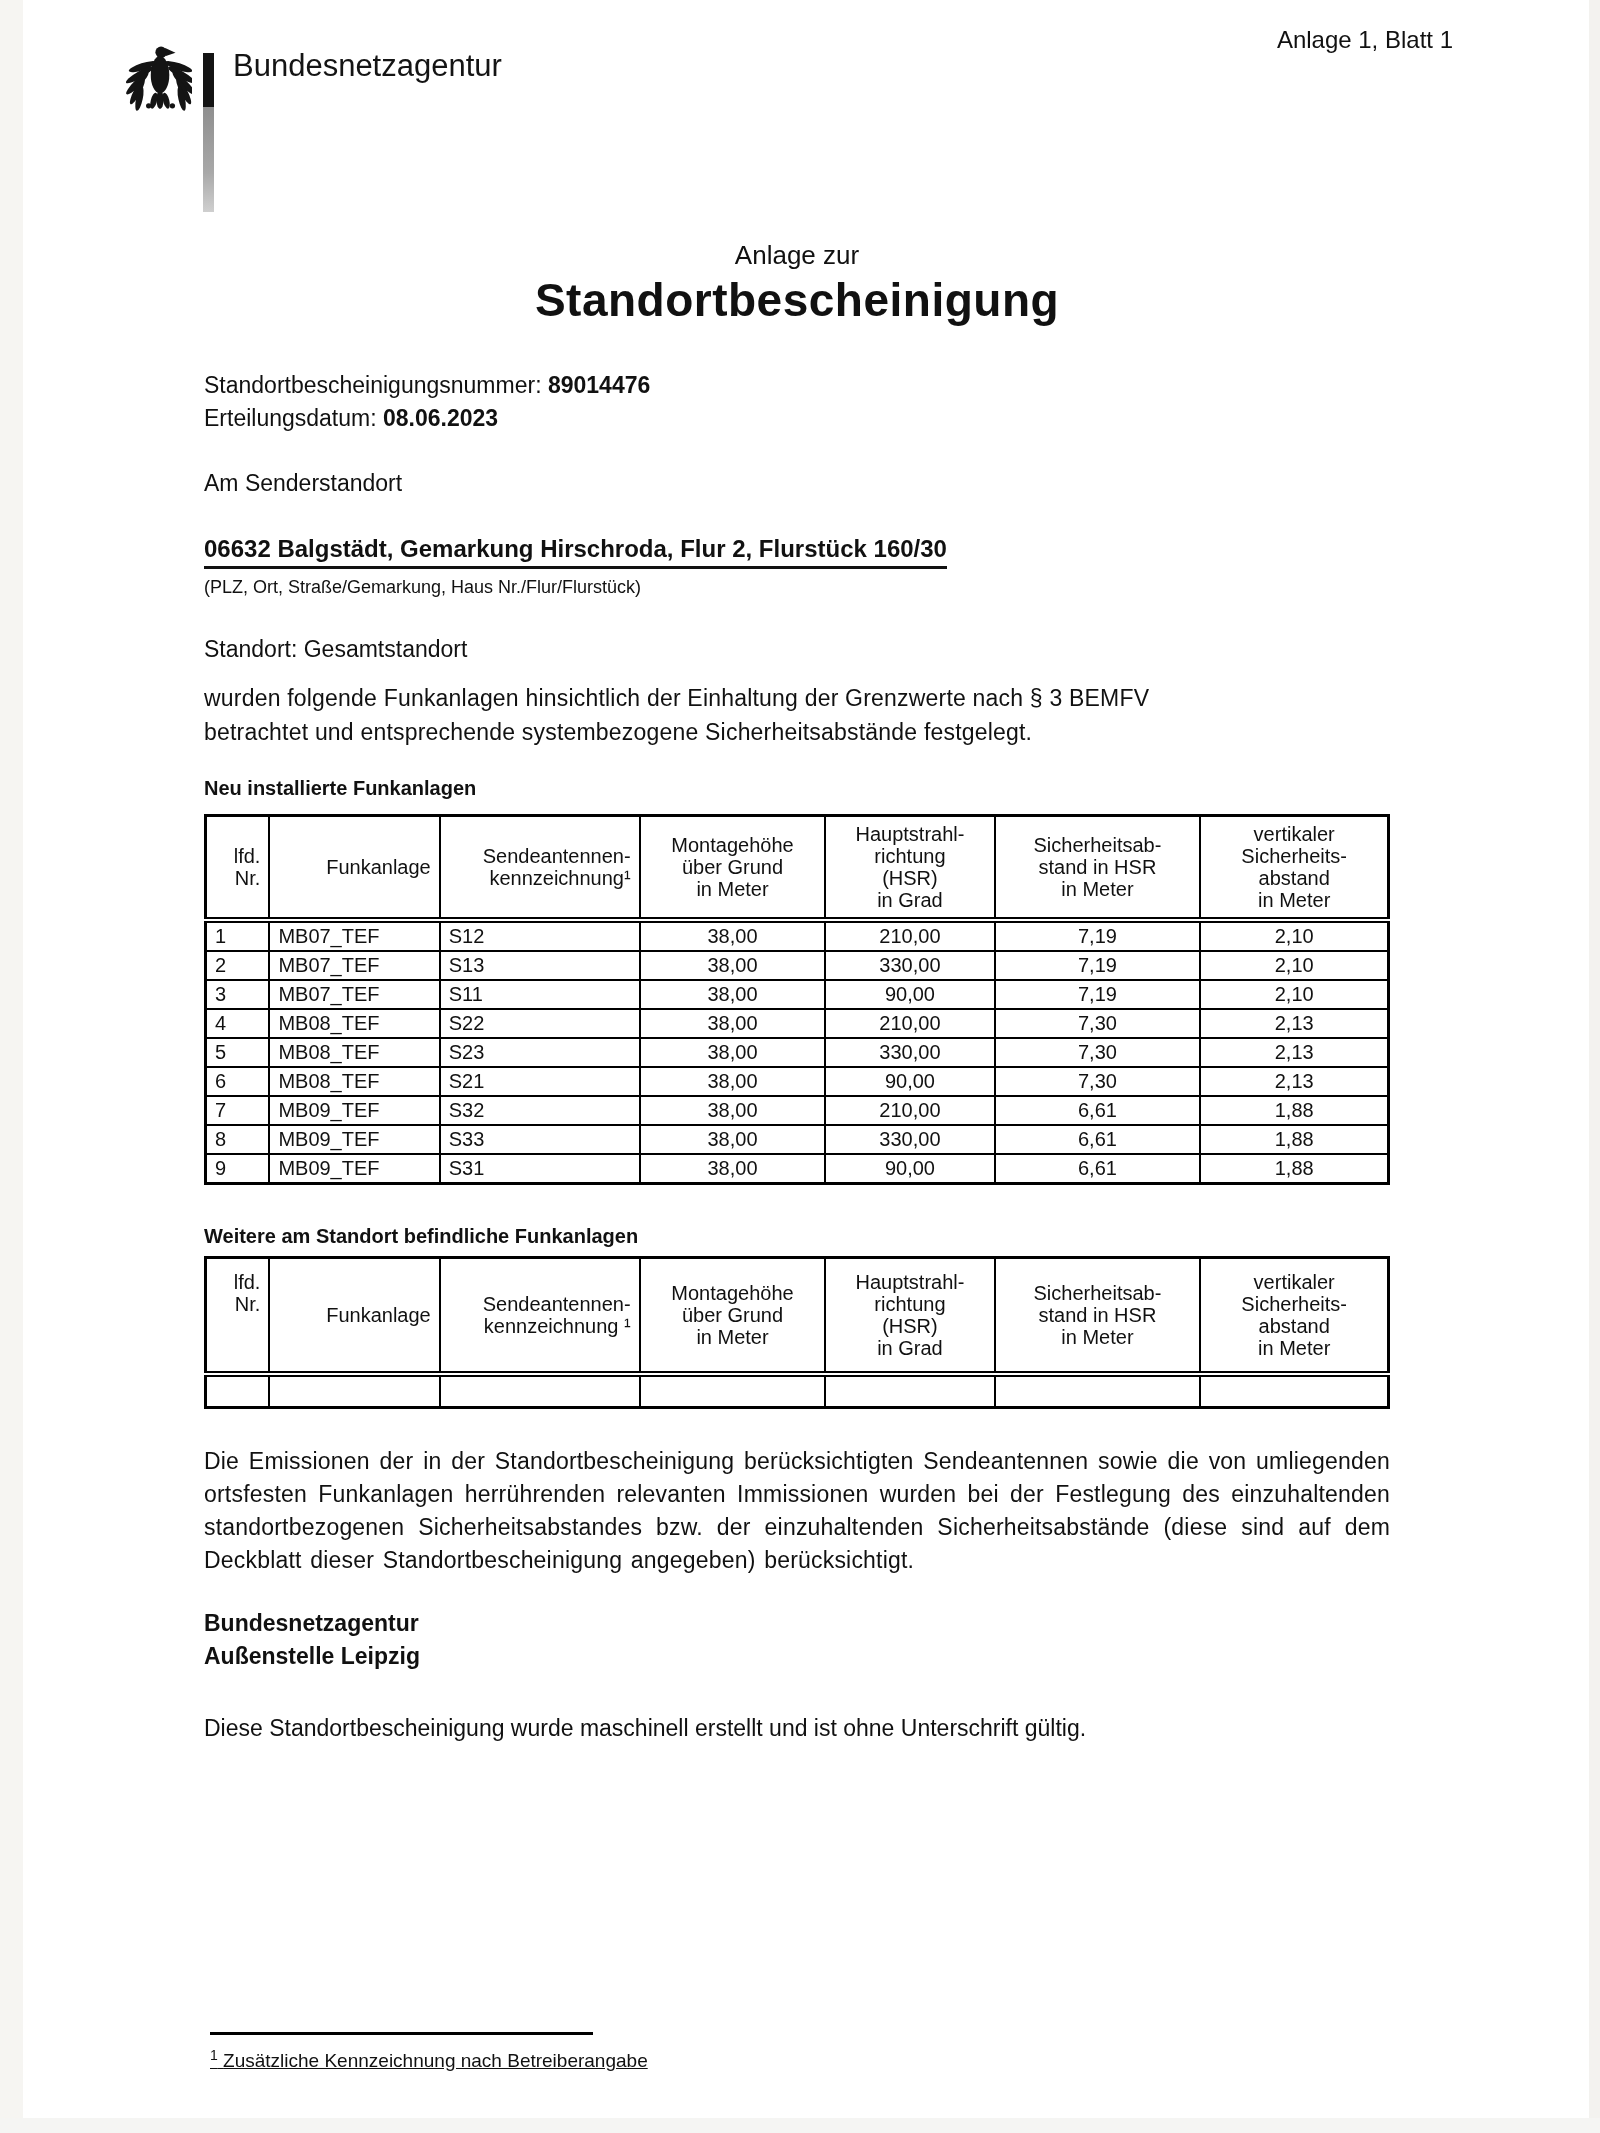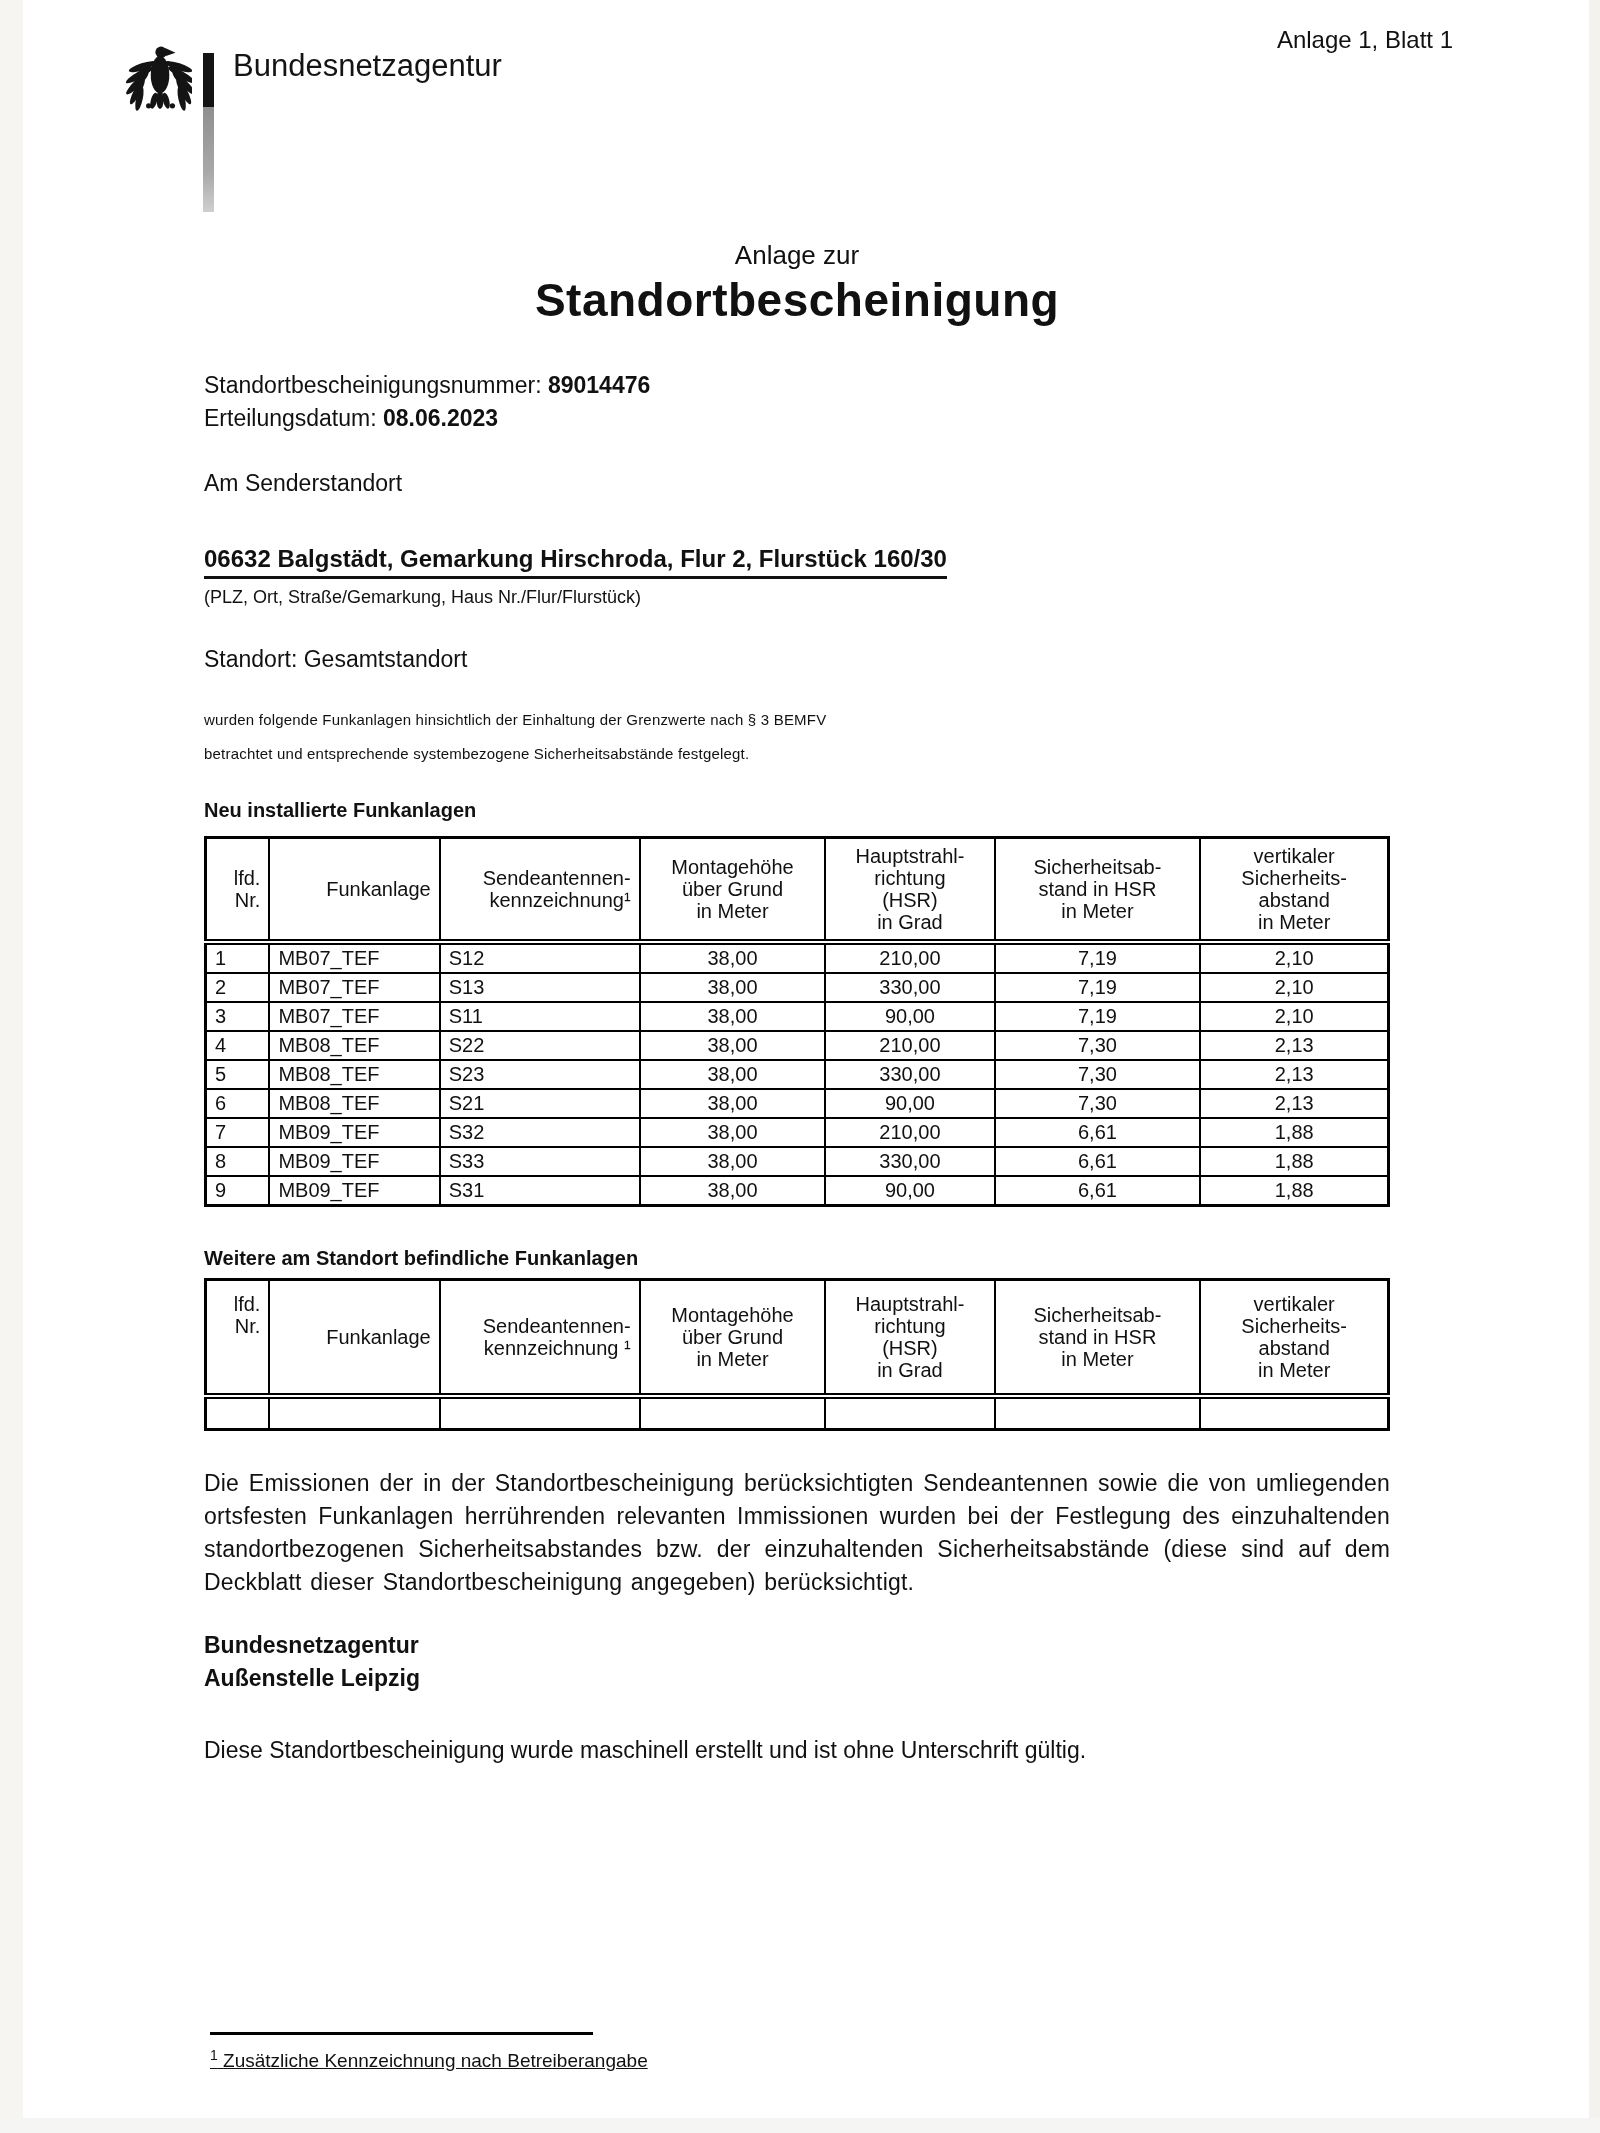--- a/index.html
+++ b/index.html
@@ -25,28 +25,28 @@
   .content { position:absolute; left:204px; top:0; width:1186px; }
 
   .title-pre  { margin:240px 0 0 0; text-align:center; font-size:26px; }
   .title-main { margin:2px 0 0 0; text-align:center; font-size:46px; font-weight:bold; letter-spacing:.5px; }
 
   .cert-block { margin-top:42px; font-size:23px; line-height:33px; }
   .cert-block b { font-weight:bold; }
 
   .sender-intro { margin-top:35px; font-size:23px; }
 
-  .address-line { margin-top:48px; }
+  .address-line { margin-top:38px; }
   .address-line span { font-size:24px; font-weight:bold; border-bottom:3px solid #111; padding-bottom:3px; display:inline-block; }
   .address-hint { margin-top:8px; font-size:18px; }
 
   .standort-line { margin-top:38px; font-size:23px; }
   .standort-line b { font-weight:normal; }
 
-  .intro-par { margin-top:30px; font-size:15px; line-height:34px; white-space:pre-line; letter-spacing:.2px; }
+  .intro-par { margin-top:18px; font-size:23px; line-height:34px; white-space:pre-line; letter-spacing:.2px; }
 
   .tbl-heading { margin:28px 0 14px 0; font-size:20px; font-weight:bold; }
   .tbl-heading.second { margin-top:40px; margin-bottom:8px; }
 
   table { border-collapse:collapse; width:100%; table-layout:fixed; border:3px solid #000; }
   th,td { border:2px solid #000; font-size:20px; font-weight:normal; overflow:hidden; }
   thead th { white-space:pre-line; line-height:22px; padding:6px 8px; vertical-align:middle;
              border-bottom:6px double #000; text-align:center; }
   thead th:nth-child(-n+3) { text-align:right; }
   tbody td { height:25px; padding:1px 8px; text-align:center; }

